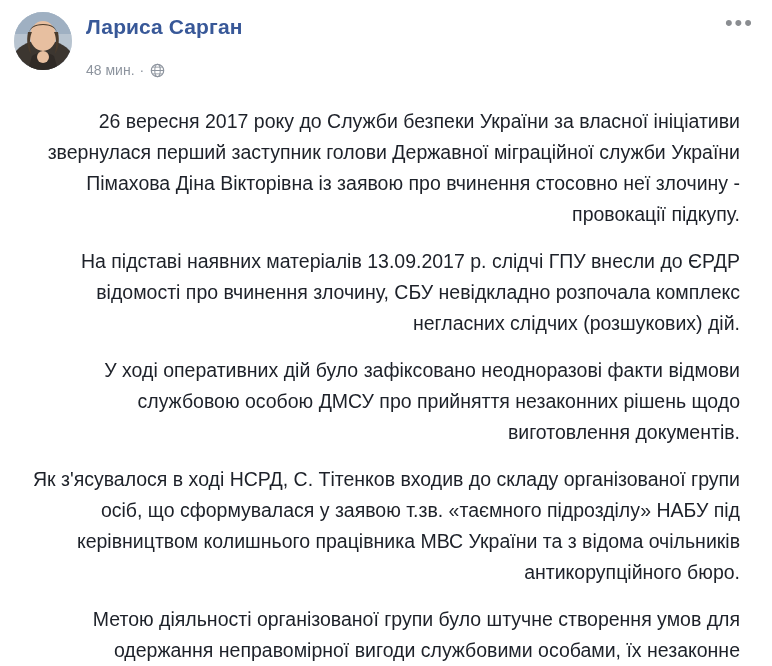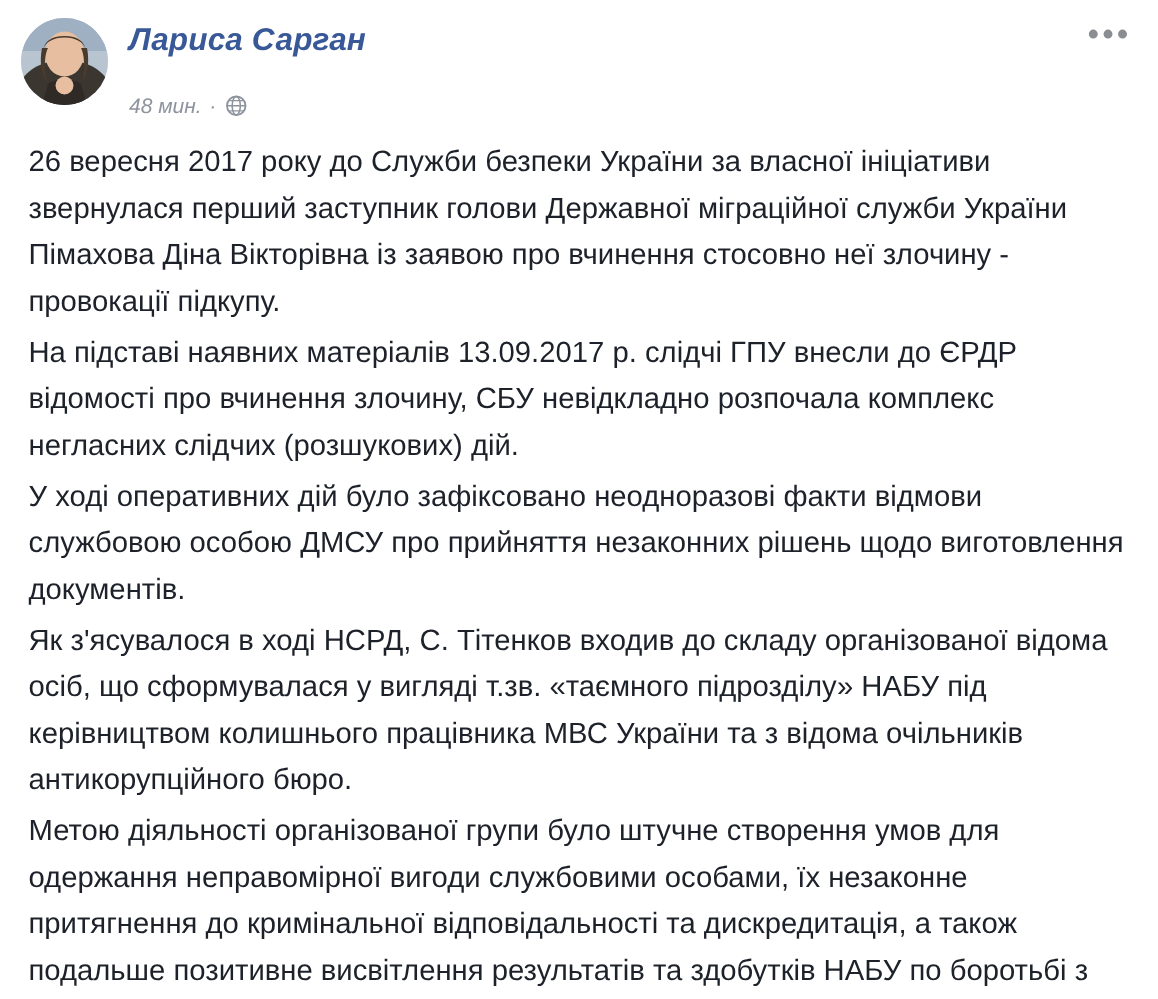--- a/index.html
+++ b/index.html
@@ -14,21 +14,20 @@
     height: 666px;
     background: #ffffff;
     position: relative;
     overflow: hidden;
   }
   .post-header {
     display: flex;
     align-items: flex-start;
     padding: 12px 14px 6px 14px;
     position: relative;
-    font-style: italic;
   }
   .avatar {
     width: 58px;
     height: 58px;
     border-radius: 50%;
     overflow: hidden;
     flex: 0 0 58px;
     background: #c9d3de;
     position: relative;
   }
@@ -76,21 +75,22 @@
     user-select: none;
   }
   .post-body {
     padding: 6px 16px 10px 16px;
     font-size: 19.5px;
     line-height: 31px;
     color: #1d2129;
     word-wrap: break-word;
   }
   .post-body p {
-    margin: 3px;
+    margin: 16px;
+    text-align: right;
   }
 </style>
 </head>
 <body>
 
 <div id="page">
 
   <div class="post-header">
 
     <div class="avatar">
@@ -124,17 +124,17 @@
       </div>
     </div>
 
     <div class="more-dots">•••</div>
   </div>
 
   <div class="post-body">
     <p>26 вересня 2017 року до Служби безпеки України за власної ініціативи звернулася перший заступник голови Державної міграційної служби України Пімахова Діна Вікторівна із заявою про вчинення стосовно неї злочину - провокації підкупу.</p>
     <p>На підставі наявних матеріалів 13.09.2017 р. слідчі ГПУ внесли до ЄРДР відомості про вчинення злочину, СБУ невідкладно розпочала комплекс негласних слідчих (розшукових) дій.</p>
     <p>У ході оперативних дій було зафіксовано неодноразові факти відмови службовою особою ДМСУ про прийняття незаконних рішень щодо виготовлення документів.</p>
-    <p>Як з'ясувалося в ході НСРД, С. Тітенков входив до складу організованої відома осіб, що сформувалася у вигляді т.зв. «таємного підрозділу» НАБУ під керівництвом колишнього працівника МВС України та з відома очільників антикорупційного бюро.</p>
+    <p>Як з'ясувалося в ході НСРД, С. Тітенков входив до складу організованої групи осіб, що сформувалася у заявою т.зв. «таємного підрозділу» НАБУ під керівництвом колишнього працівника МВС України та з відома очільників антикорупційного бюро.</p>
     <p>Метою діяльності організованої групи було штучне створення умов для одержання неправомірної вигоди службовими особами, їх незаконне притягнення до кримінальної відповідальності та дискредитація, а також подальше позитивне висвітлення результатів та здобутків НАБУ по боротьбі з корупцією.</p>
   </div>
 
 </div>
 
 </body></html>

